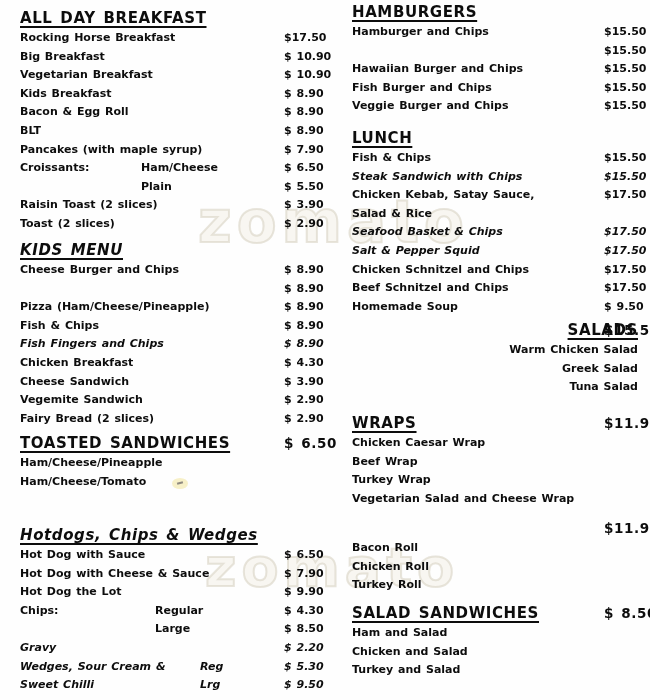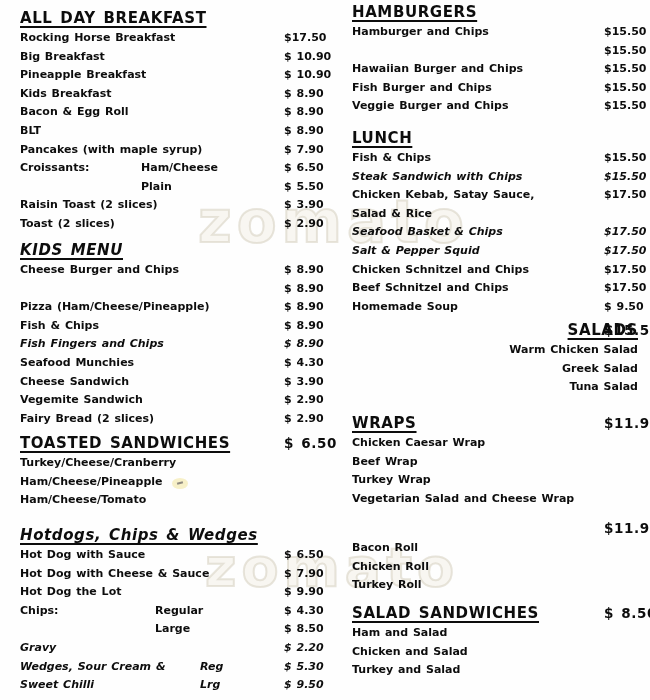--- a/index.html
+++ b/index.html
@@ -53,52 +53,51 @@
     </div>
 
   <div class="col col-left">
 
     <section class="sL0">
       <div class="hdr">
         <span class="ht">ALL DAY BREAKFAST</span>
       </div>
       <div class="row"><span class="nm">Rocking Horse Breakfast</span><span class="pr">$17.50</span></div>
       <div class="row"><span class="nm">Big Breakfast</span><span class="pr">$ 10.90</span></div>
-      <div class="row"><span class="nm">Pineapple Breakfast</span><span class="pr">$ 10.90</span></div>
+      <div class="row"><span class="nm">Vegetarian Breakfast</span><span class="pr">$ 10.90</span></div>
       <div class="row"><span class="nm">Kids Breakfast</span><span class="pr">$ 8.90</span></div>
       <div class="row"><span class="nm">Bacon &amp; Egg Roll</span><span class="pr">$ 8.90</span></div>
       <div class="row"><span class="nm">BLT</span><span class="pr">$ 8.90</span></div>
       <div class="row"><span class="nm">Pancakes (with maple syrup)</span><span class="pr">$ 7.90</span></div>
       <div class="row"><span class="nm">Croissants:</span><span class="sub sub-a">Ham/Cheese</span><span class="pr">$ 6.50</span></div>
       <div class="row"><span class="nm"></span><span class="sub sub-a">Plain</span><span class="pr">$ 5.50</span></div>
       <div class="row"><span class="nm">Raisin Toast (2 slices)</span><span class="pr">$ 3.90</span></div>
       <div class="row"><span class="nm">Toast (2 slices)</span><span class="pr">$ 2.90</span></div>
     </section>
 
     <section class="sL1">
       <div class="hdr it">
         <span class="ht">KIDS MENU</span>
       </div>
       <div class="row"><span class="nm">Cheese Burger and Chips</span><span class="pr">$ 8.90</span></div>
       <div class="row"><span class="pr">$ 8.90</span></div>
       <div class="row"><span class="nm">Pizza (Ham/Cheese/Pineapple)</span><span class="pr">$ 8.90</span></div>
       <div class="row"><span class="nm">Fish &amp; Chips</span><span class="pr">$ 8.90</span></div>
       <div class="row it"><span class="nm">Fish Fingers and Chips</span><span class="pr">$ 8.90</span></div>
-      <div class="row"><span class="nm">Seafood Munchies</span><span class="pr">$ 4.30</span></div>
+      <div class="row"><span class="nm">Chicken Breakfast</span><span class="pr">$ 4.30</span></div>
       <div class="row"><span class="nm">Cheese Sandwich</span><span class="pr">$ 3.90</span></div>
       <div class="row"><span class="nm">Vegemite Sandwich</span><span class="pr">$ 2.90</span></div>
       <div class="row"><span class="nm">Fairy Bread (2 slices)</span><span class="pr">$ 2.90</span></div>
     </section>
 
     <section class="sL2">
       <div class="hdr">
         <span class="ht">TOASTED SANDWICHES</span>
         <span class="pr">$ 6.50</span>
       </div>
-      <div class="row"><span class="nm">Turkey/Cheese/Cranberry</span></div>
       <div class="row"><span class="nm">Ham/Cheese/Pineapple</span></div>
       <div class="row"><span class="nm">Ham/Cheese/Tomato</span></div>
     </section>
 
     <section class="sL3">
       <div class="hdr it">
         <span class="ht">Hotdogs, Chips &amp; Wedges</span>
       </div>
       <div class="row"><span class="nm">Hot Dog with Sauce</span><span class="pr">$ 6.50</span></div>
       <div class="row"><span class="nm">Hot Dog with Cheese &amp; Sauce</span><span class="pr">$ 7.90</span></div>

